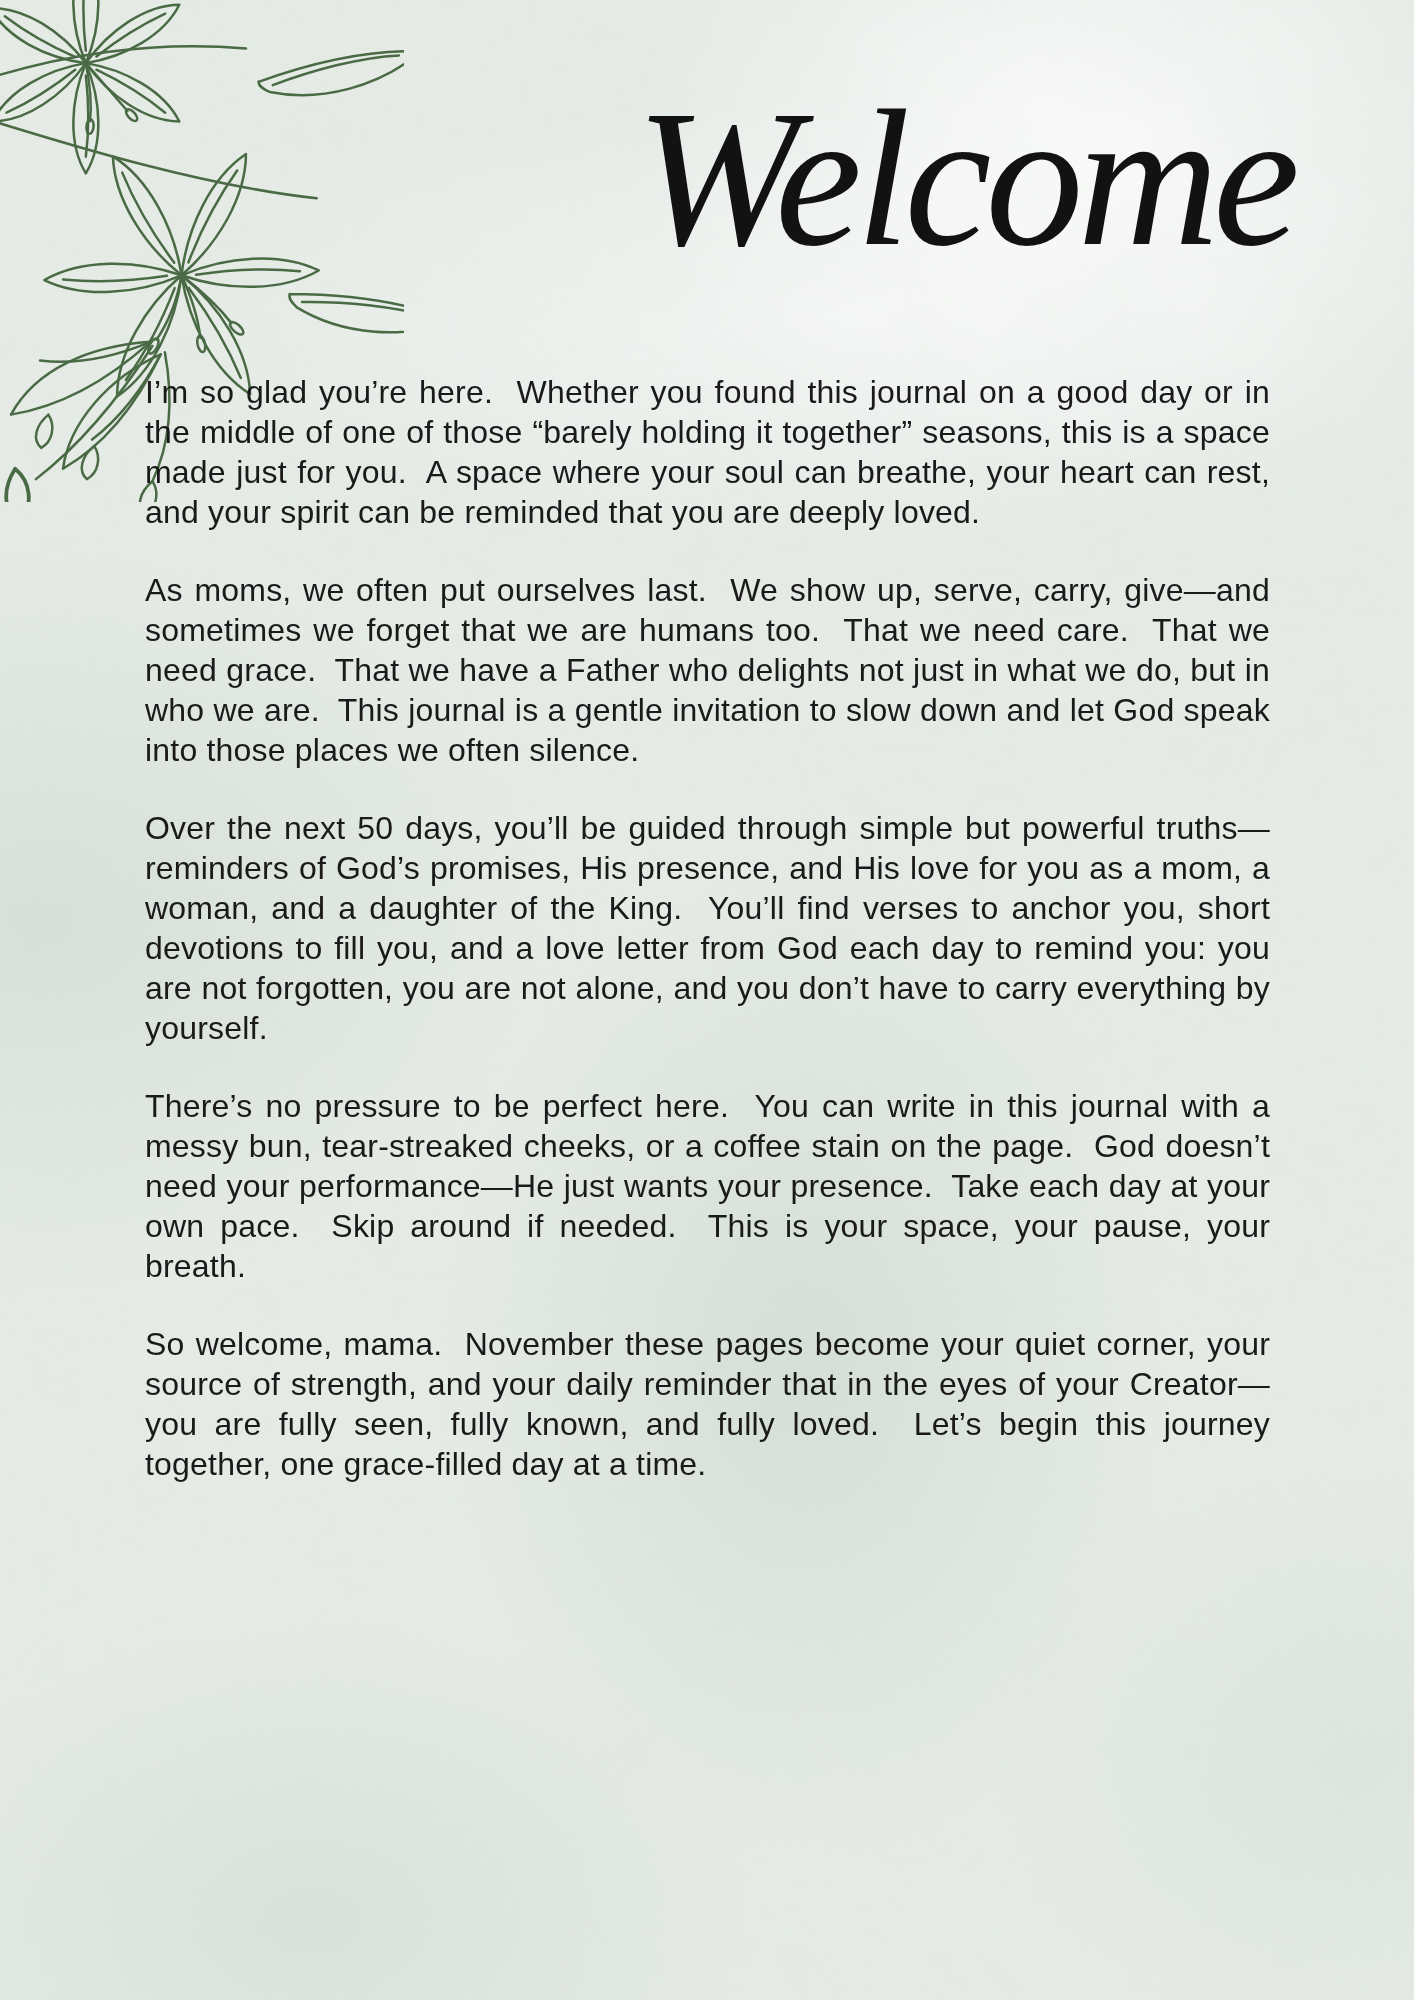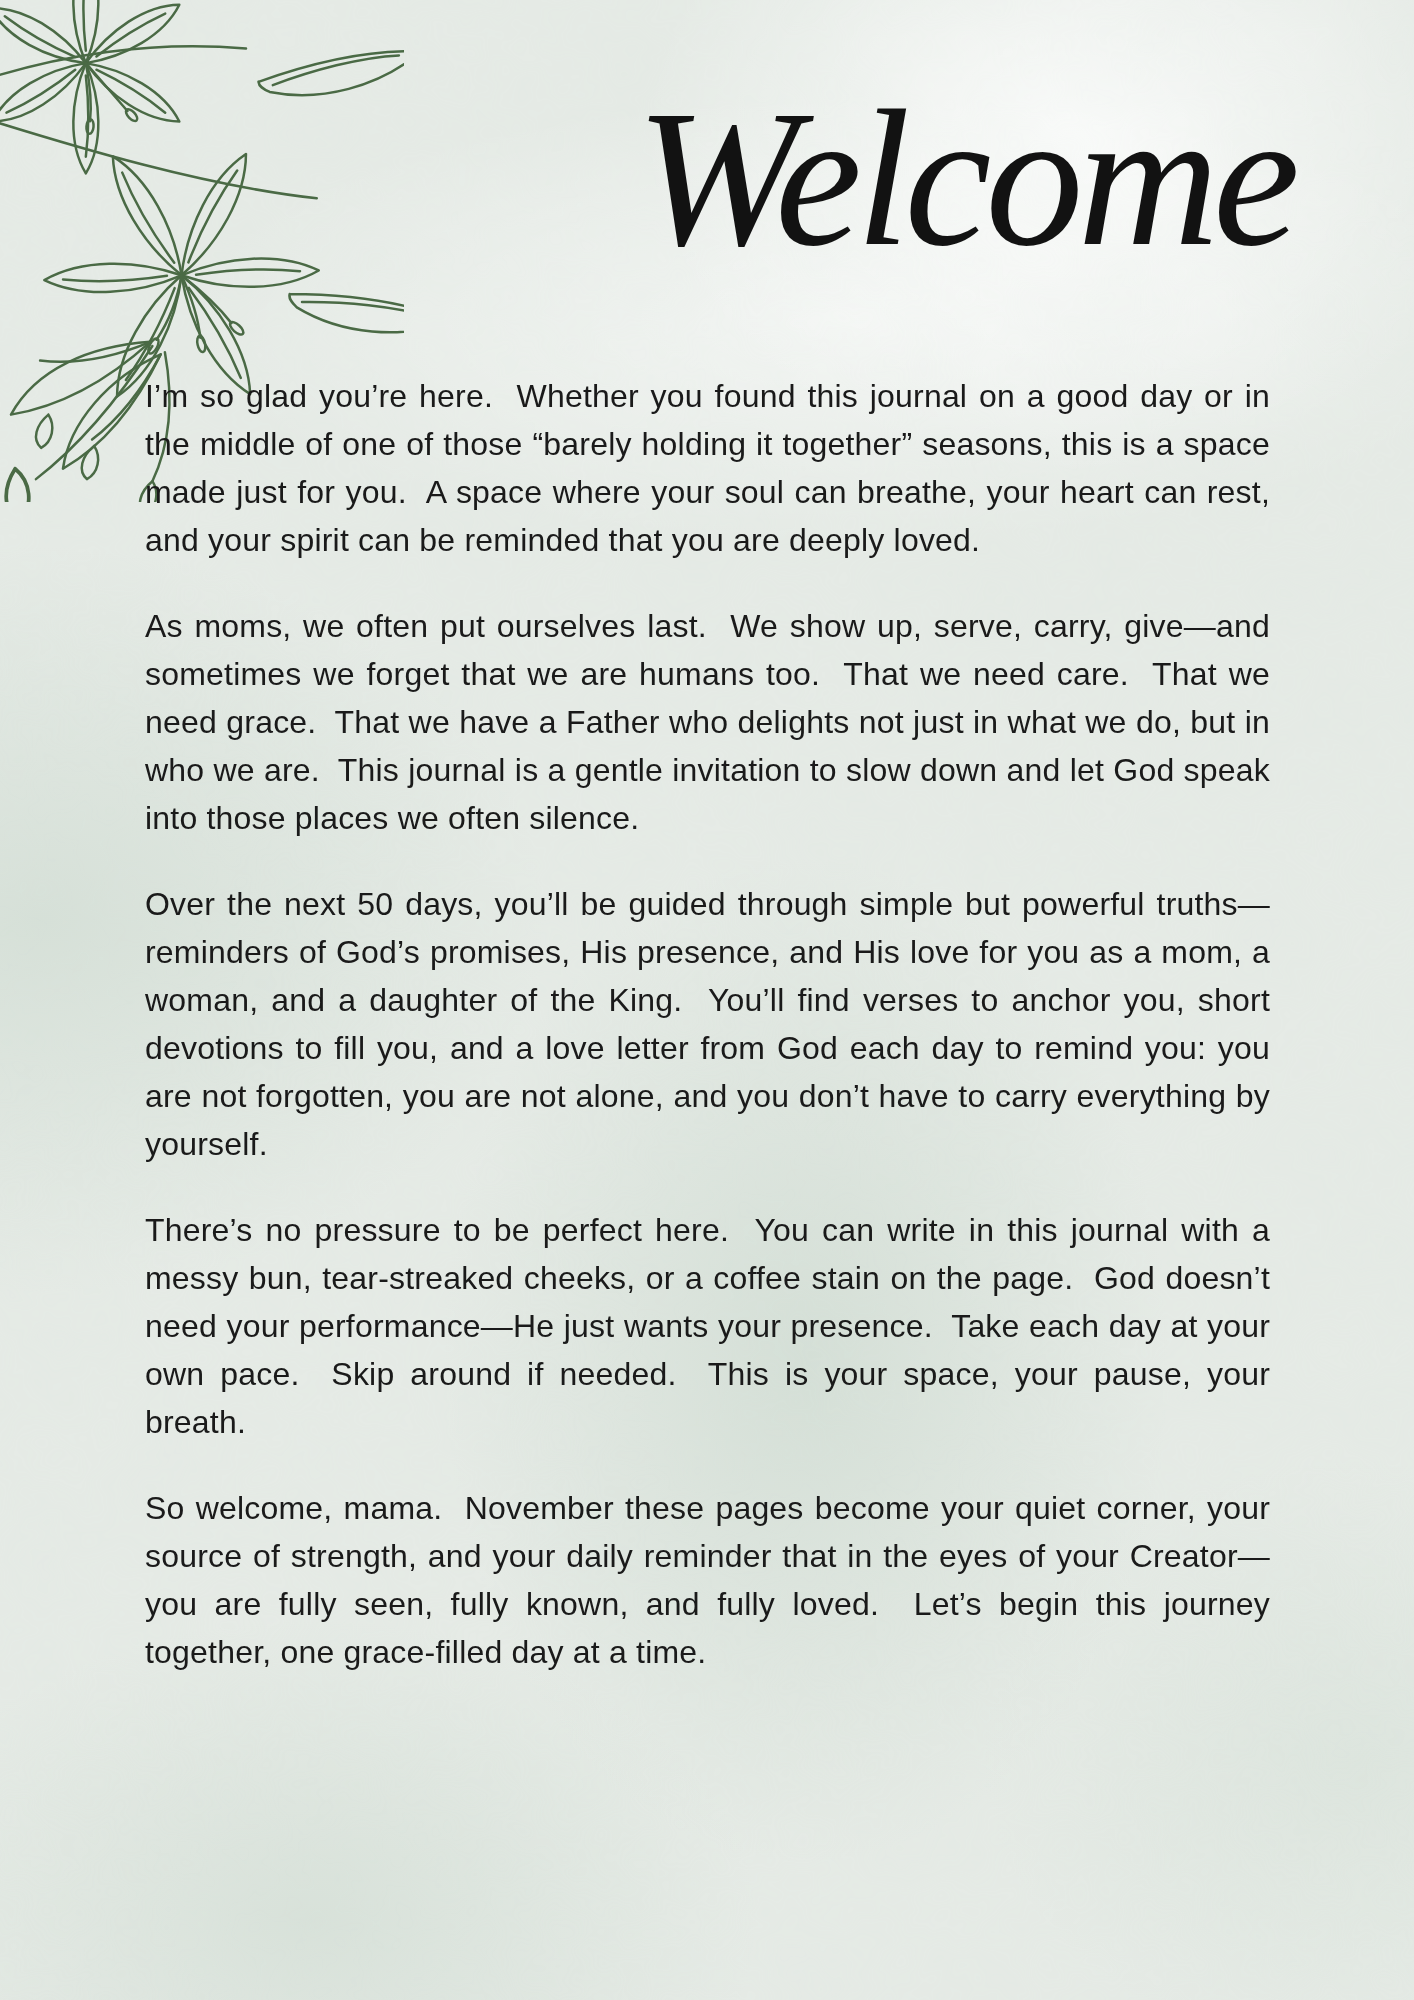--- a/index.html
+++ b/index.html
@@ -57,21 +57,21 @@
     white-space:nowrap;
   }
   .content{
     position:absolute;
     left:145px;
     right:144px;
     top:372px;
   }
   .content p{
     font-size:32px;
-    line-height:48px;
+    line-height:40px;
     letter-spacing:0.2px;
     color:var(--text-color);
     text-align:justify;
     white-space:pre-wrap;
     margin:0 0 38px 0;
   }
   .content p:last-child{margin-bottom:0;}
 </style>
 </head>
 <body>

